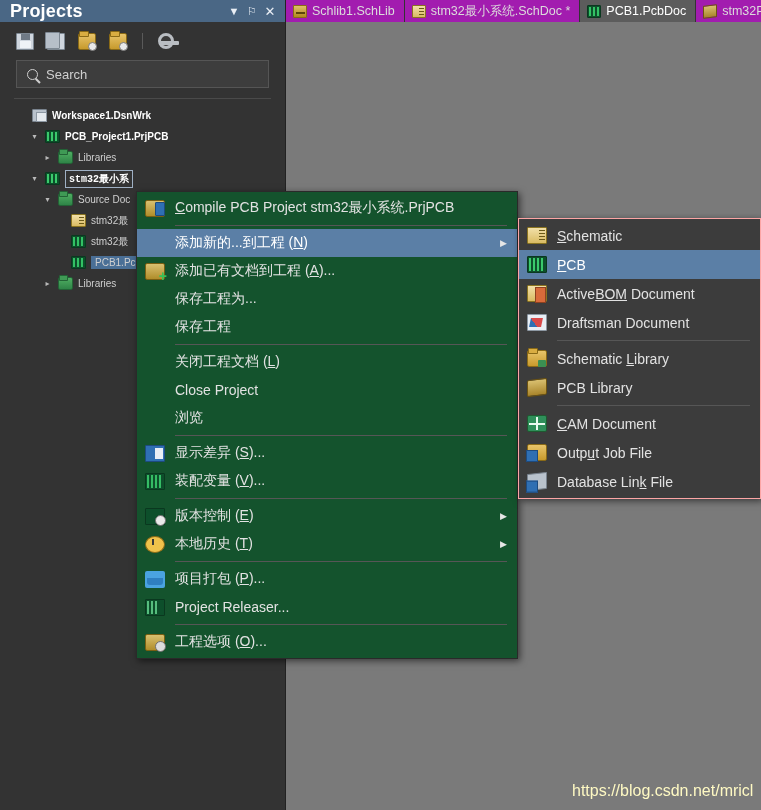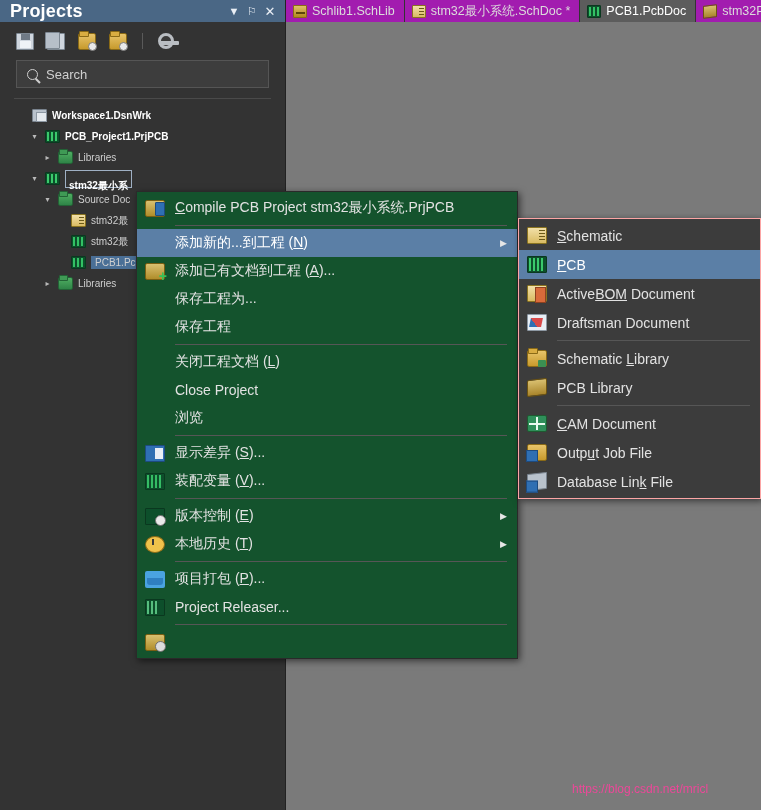--- a/index.html
+++ b/index.html
@@ -15,21 +15,21 @@
   #root { position: relative; width: 761px; height: 810px; }
 
   
   .editor-bg {
     position: absolute; left: 286px; top: 22px;
     width: 475px; height: 788px;
     background: #7a7a7a;
   }
   .watermark {
     position: absolute; left: 572px; top: 782px;
-    font-size: 12px; color: #ec4899;
+    font-size: 16px; color: #fef9c3;
     white-space: nowrap;
     font-family: "Liberation Sans", sans-serif;
   }
 
   
   .tabbar {
     position: absolute; left: 286px; top: 0;
     width: 475px; height: 22px;
     background: #a21caf;
     display: flex; align-items: stretch;
@@ -141,22 +141,23 @@
   .ico-prj { background:#0d4f2b; border:1px solid #0a381f; border-radius:1px; }
   .ico-prj::after{content:"";position:absolute;left:1px;top:1px;right:1px;bottom:1px;
                   background:repeating-linear-gradient(90deg,#3fd873 0 2px,transparent 2px 4px);opacity:.9;}
   .ico-fold { background:linear-gradient(#4fae62,#2f8447); border:1px solid #236336; border-radius:2px; }
   .ico-fold::before{content:"";position:absolute;left:0;top:-3px;width:7px;height:4px;
                     background:#3f9a55;border:1px solid #236336;border-radius:1px 1px 0 0;}
 
   .name-box {
     border: 1px solid #9fb0c4;
     padding: 8px 3px;
-    height: 18px; display: flex; align-items: flex-start;
+    height: 18px; display: flex; align-items: center;
     background: transparent;
+    font-family: Liberation Mono, monospace;
   }
   .row-hl { background: #4a6f96; }
 
   
   .menu {
     position: absolute; left: 136px; top: 191px;
     width: 382px;
     background: #14532d;
     border: 1px solid #2a2a2a;
     box-shadow: 2px 2px 7px rgba(0,0,0,.55);
@@ -427,20 +428,21 @@
         <span class="mico m-pack"></span>
         <span class="mtext"><span>项目打包 (</span><u>P</u><span>)...</span></span>
       </div>
       <div class="mi">
         <span class="mico m-release"></span>
         <span class="mtext"><span>Project Releaser...</span><span></span></span>
       </div>
       <div class="msep"></div>
       <div class="mi">
         <span class="mico m-opts"></span>
+        <span class="mtext"><span>工程选项 (</span><u>O</u><span>)...</span></span>
       </div>
     </div>
 
   <div class="submenu" id="submenu">
       <div class="si">
         <span class="sico s-sch"></span>
         <span><span></span><u>S</u><span>chematic</span></span>
       </div>
       <div class="si hl">
         <span class="sico s-pcb"></span>

